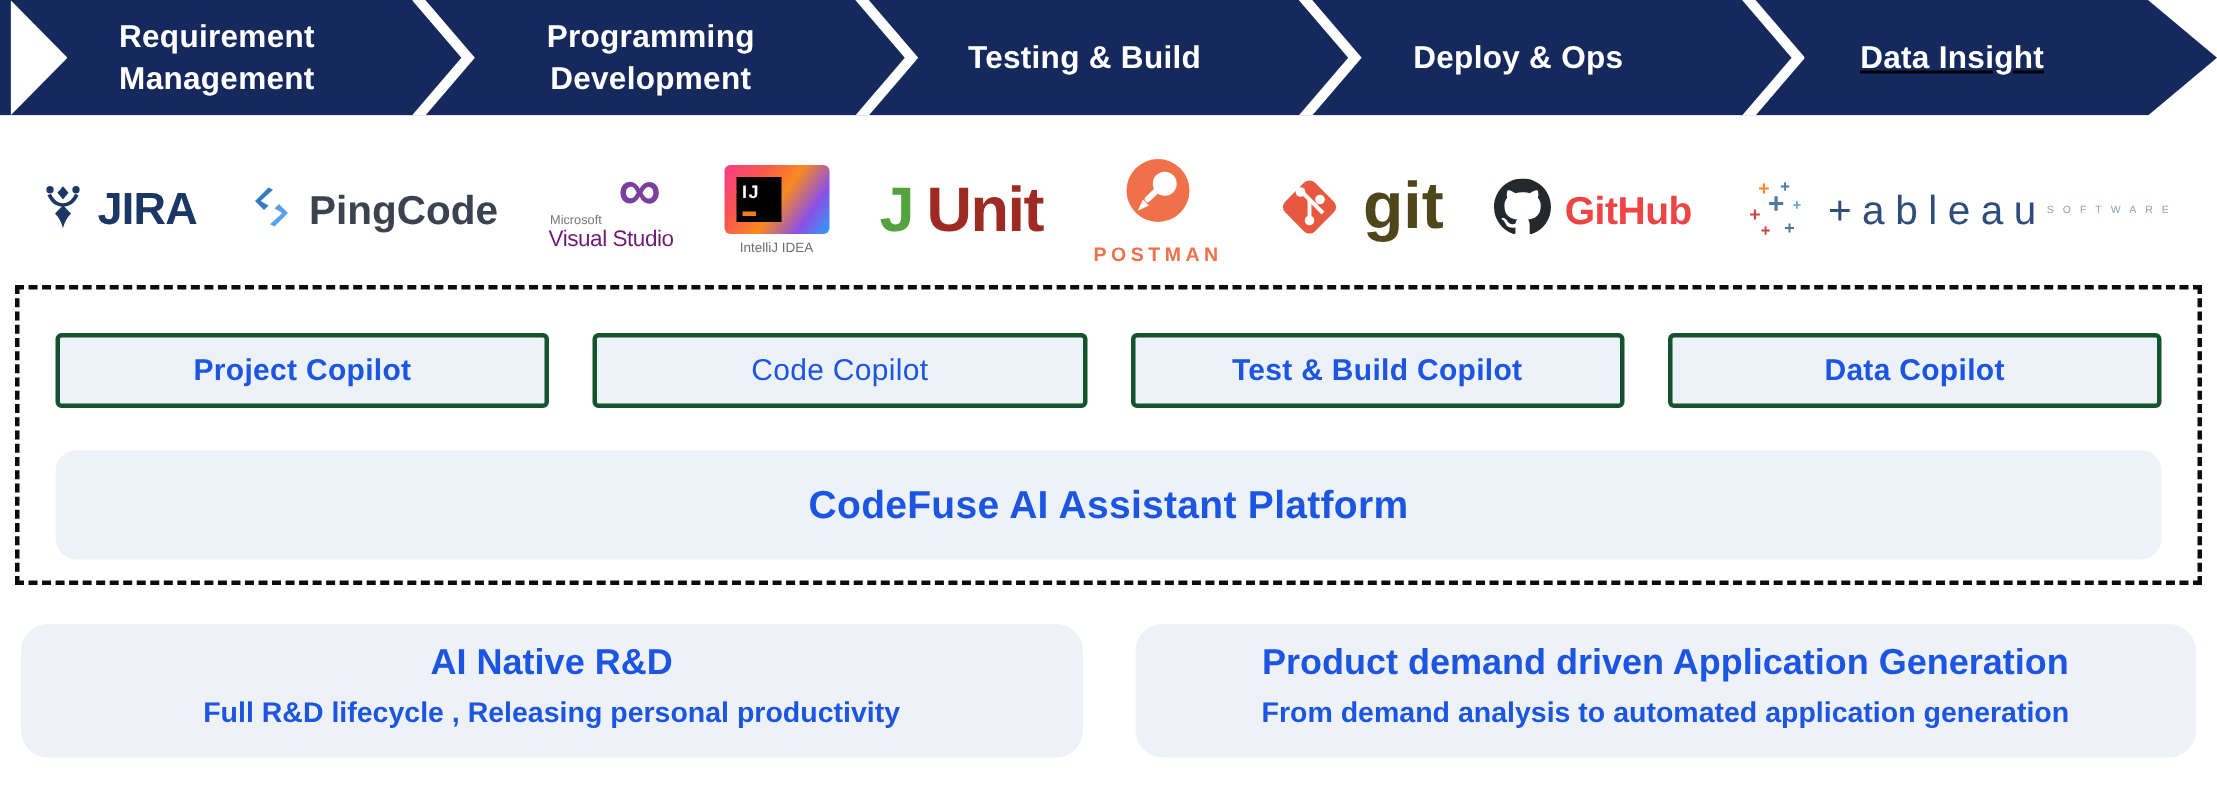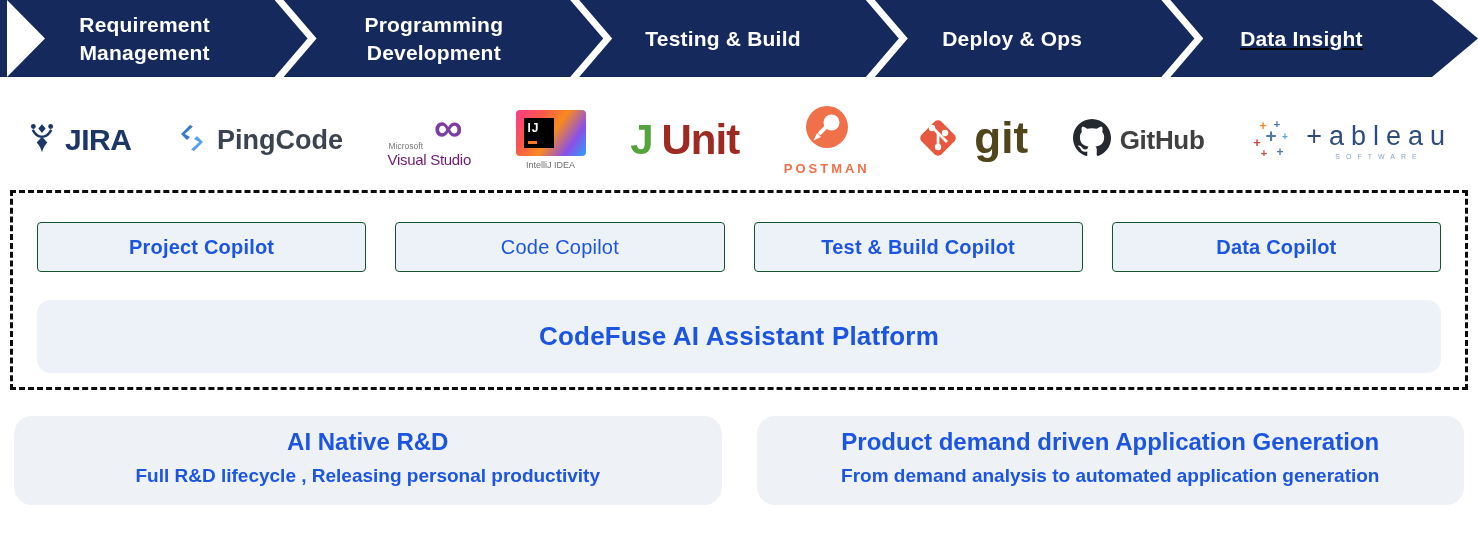--- a/index.html
+++ b/index.html
@@ -46,31 +46,31 @@
 
   .junit { font-size:42px; font-weight:800; letter-spacing:-1px; }
   .junit-j { color:#54a33e; } .junit-unit { color:#9e2a24; }
 
   .postman { gap:7px;flex-direction:column; }
   .postman-text { font-size:13px; font-weight:700; color:#ef7049; letter-spacing:3px; }
 
   .git { gap:12px; }
   .git-text { font-size:44px; font-weight:900; color:#4f461c; line-height:1; margin-top:-4px; }
 
-  .github-text { font-size:26px; font-weight:800; color:#404040; letter-spacing:-.3px; }
-
-  .tableau-words { display:flex; flex-direction:column; align-items:center; margin-left:4px;justify-content:flex-end; }
+  .github-text { font-size:26px; font-weight:800; color:#ef4444; letter-spacing:-.3px; }
+
+  .tableau-words { display:flex; flex-direction:row; align-items:center; margin-left:4px;justify-content:flex-end; }
   .tableau-name { font-size:27px; color:#2e4d7d; letter-spacing:7px; }
   .tableau-sub { font-size:7px; color:#8aa3c4; letter-spacing:6px; margin-top:1px; }
 
   
   .frame { margin:10px 10px 0 10px; height:200px; border:3px dashed #0c0c0c;
            padding:29px 24px 14px 24px; }
   .copilot-row { display:flex; gap:29px; }
-  .copilot { flex:1; height:50px; background:#edf1f8; border:1px solid #14532d; border-radius:4px;
+  .copilot { flex:1; height:50px; background:#edf1f8; border:3px solid #14532d; border-radius:4px;
              display:flex; align-items:center; justify-content:center;
              font-size:20px; font-weight:700; color:#1b55e2; letter-spacing:.2px; }
   .copilot:nth-child(2) { font-weight:500; }
   .platform-bar { margin-top:28px; height:73px; background:#edf1f8; border-radius:14px;
                   display:flex; align-items:center; justify-content:center;
                   font-size:26px; font-weight:600; color:#1b55e2; letter-spacing:.2px; }
 
   
   .cards { margin:26px 14px 0 14px; display:flex; gap:35px; }
   .card { flex:1; height:89px; background:#eef1f6; border-radius:18px; text-align:center;

